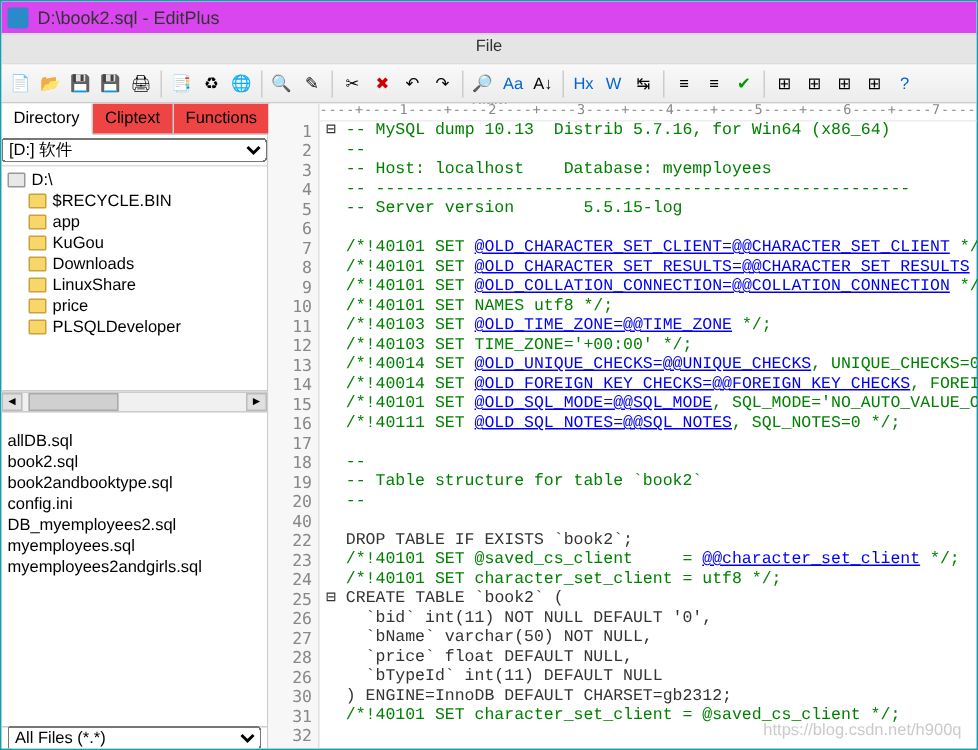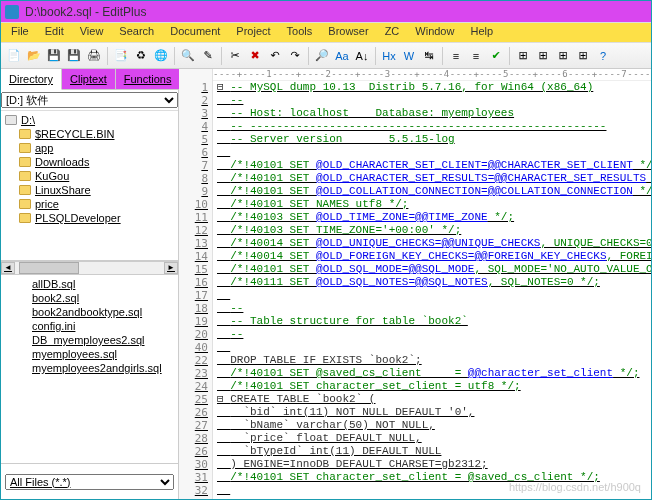--- a/index.html
+++ b/index.html
@@ -1,42 +1,42 @@
 <!DOCTYPE html>
 <html><head>
 <meta charset="utf-8">
 <style>
 * { box-sizing: border-box; margin: 0; padding: 0; }
 body { font-family: "Segoe UI", Tahoma, sans-serif; font-size: 11px; background: #fff; width: 652px; height: 500px; overflow: hidden; display: flex; flex-direction: column; border: 1px solid #1a9cb0; }
 .titlebar { background: #d946ef; border-bottom: 1px solid #ddd; height: 22px; display: flex; align-items: center; padding: 0 4px; }
 .titlebar .icon { width: 14px; height: 14px; background: #2a8aca; margin-right: 6px; border-radius: 2px; }
 .titlebar .title { font-size: 12px; color: #333; }
-.menubar { height: 20px; display: flex; padding: 0 4px; gap: 4px; background: #fde047; border-bottom: 1px solid #ddd; }
+.menubar { height: 20px; display: flex; align-items: center; padding: 0 4px; gap: 4px; background: #e5e5e5; border-bottom: 1px solid #ddd; flex-direction: column; }
 .menubar span { padding: 2px 6px; color: #333; cursor: default; }
 .toolbar { height: 26px; background: linear-gradient(#f9f9f9,#ececec); border-bottom: 1px solid #ccc; display: flex; align-items: center; padding: 0 4px; gap: 2px; }
 .tbtn { width: 18px; height: 18px; display: inline-flex; align-items: center; justify-content: center; font-size: 11px; }
 .tsep { width: 1px; height: 18px; background: #ccc; margin: 0 2px; }
-.main { flex: 1; display: flex; overflow: hidden; text-decoration: underline; }
+.main { flex: 1; display: flex; overflow: hidden; }
 .sidepanel { width: 178px; border-right: 1px solid #ccc; display: flex; flex-direction: column; background: #fff; }
 .sidetabs { display: flex; border-bottom: 1px solid #ccc; }
-.sidetab { padding: 4px 8px; border-right: 1px solid #ccc; font-size: 11px; background: #d946ef; }
+.sidetab { padding: 4px 8px; border-right: 1px solid #ccc; font-size: 11px; background: #ef4444; }
 .sidetab.active { background: #fff; border-bottom: 1px solid #fff; margin-bottom: -1px; }
 .drivebox { padding: 2px 0; border-bottom: 1px solid #ddd; }
 .drivebox select { width: 100%; font-size: 11px; }
 .tree { flex: 0 0 150px; overflow: auto; padding: 2px 0; border-bottom: 1px solid #ccc; }
 .tree-item { display: flex; align-items: center; padding: 1px 4px 1px 18px; gap: 4px; white-space: nowrap; }
 .tree-item.root { padding-left: 4px; }
 .folder-icon { width: 12px; height: 10px; background: #f7d66a; border: 1px solid #c9a23a; border-radius: 1px; flex-shrink: 0; }
 .drive-icon { width: 12px; height: 10px; background: #e8e8e8; border: 1px solid #999; border-radius: 1px; flex-shrink: 0; }
 .hscroll { height: 14px; background: #f0f0f0; border-top: 1px solid #ccc; border-bottom: 1px solid #ccc; display:flex; }
 .hscroll .arrow { width:14px; background:#e0e0e0; border:1px solid #bbb; font-size:8px; text-align:center; }
 .hscroll .thumb { width:60px; background:#d0d0d0; border:1px solid #aaa; margin-left:4px; }
-.filelist { flex: 1; overflow: auto; padding: 2px 4px; margin-left: 27px; }
+.filelist { flex: 1; overflow: auto; padding: 12px 4px; }
 .filelist div { padding: 1px 0; white-space: nowrap; }
-.filterbar { height: 36px; border-top: 1px solid #ccc; display: flex; align-items: center; padding: 0 4px; }
+.filterbar { height: 15px; border-top: 1px solid #ccc; display: flex; align-items: center; padding: 0 4px; }
 .filterbar select { flex:1; font-size: 11px; }
 .editor { flex: 1; display: flex; overflow: hidden; background: #fff; position: relative; }
 .ruler { position:absolute; top:0; left:34px; right:0; height:12px; font-size:9px; color:#888; font-family: Consolas, monospace; white-space: nowrap; overflow:hidden; letter-spacing: 0.5px; border-bottom:1px solid #eee;}
 .gutter { width: 34px; background: #f7f7f7; border-right: 1px solid #e0e0e0; text-align: right; padding: 12px 4px 0 0; font-family: Consolas, monospace; font-size: 11px; color: #888; line-height: 13px; }
 .code { flex: 1; padding: 12px 4px 0 4px; font-family: Consolas, "Courier New", monospace; font-size: 11px; line-height: 13px; white-space: pre; color: #333; overflow: auto; }
 .code .cm { color: #008000; }
 .code .lk { color: #0000ee; text-decoration: underline; }
 .watermark { position:absolute; right:10px; bottom:6px; color: rgba(150,150,150,0.5); font-size:11px; }
 </style>
 </head>
@@ -117,25 +117,25 @@
         <div class="tree-item">
           <span class="folder-icon"></span>
           <span>$RECYCLE.BIN</span>
         </div>
         <div class="tree-item">
           <span class="folder-icon"></span>
           <span>app</span>
         </div>
         <div class="tree-item">
           <span class="folder-icon"></span>
+          <span>KuGou</span>
+        </div>
+        <div class="tree-item">
+          <span class="folder-icon"></span>
           <span>Downloads</span>
-        </div>
-        <div class="tree-item">
-          <span class="folder-icon"></span>
-          <span>KuGou</span>
         </div>
         <div class="tree-item">
           <span class="folder-icon"></span>
           <span>LinuxShare</span>
         </div>
         <div class="tree-item">
           <span class="folder-icon"></span>
           <span>price</span>
         </div>
         <div class="tree-item">

